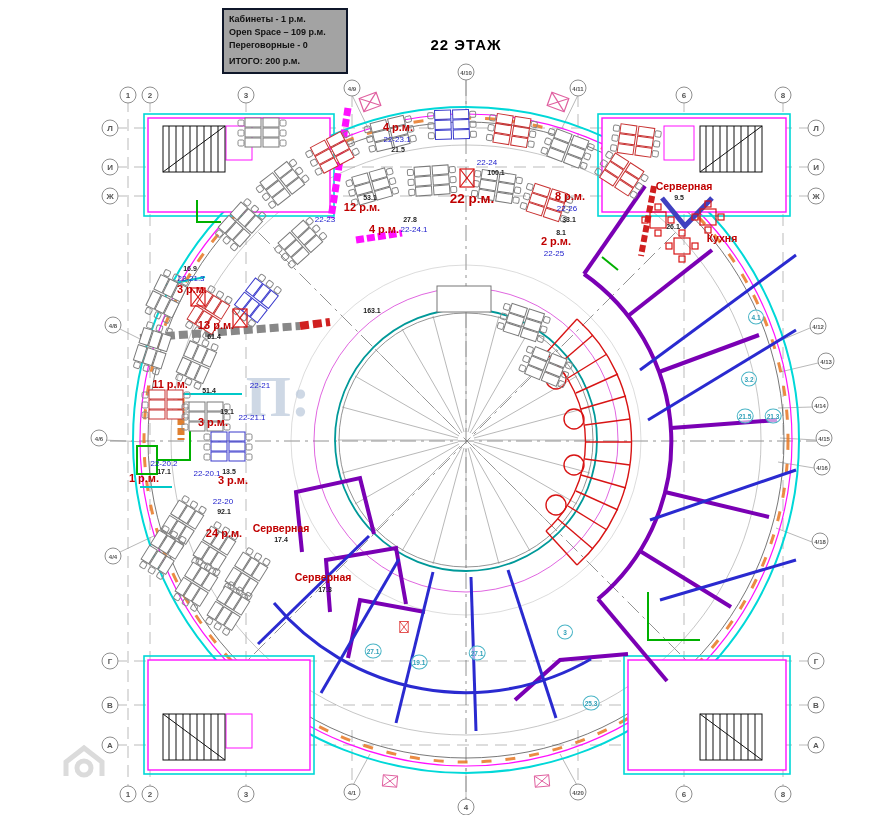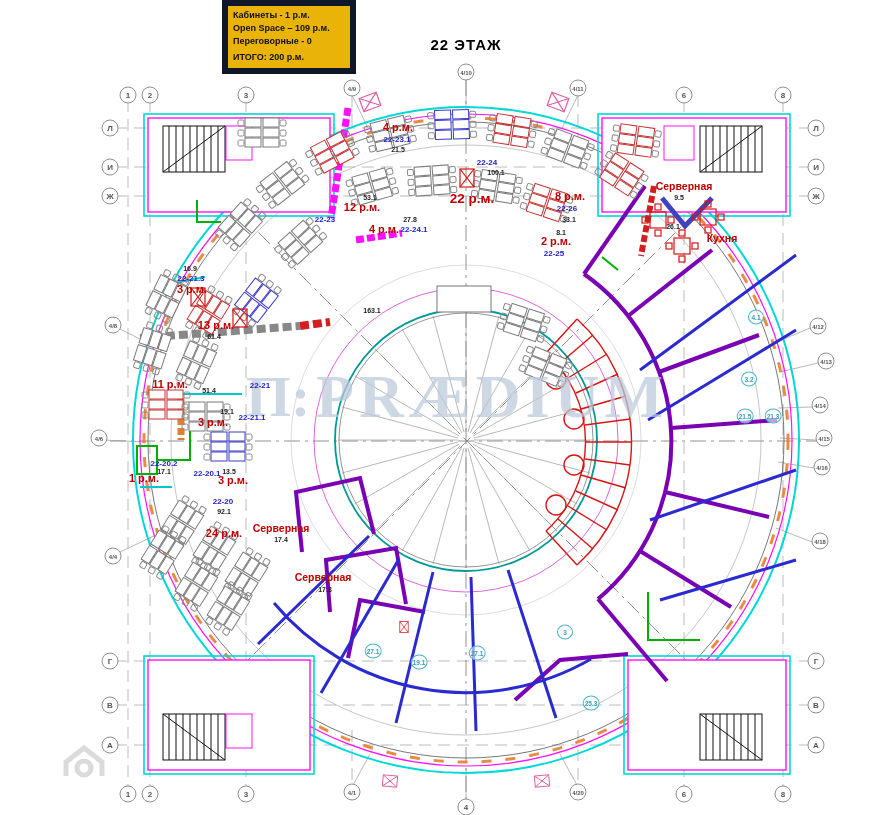--- a/index.html
+++ b/index.html
@@ -2,34 +2,34 @@
 <html><head>
 <meta charset="utf-8">
 <style>
   html,body{margin:0;padding:0;background:#fff;}
   #canvas{position:relative;width:891px;height:815px;background:#fff;overflow:hidden;
           font-family:"Liberation Sans",sans-serif;}
   svg{position:absolute;left:0;top:0;}
   .abs{position:absolute;white-space:nowrap;}
   .ctr{transform:translate(-50%,-50%);}
   
-  .legend{left:222px;top:0;width:112px;border:6px solid #0f172a;background:#eab308;
+  .legend{left:222px;top:8px;width:112px;border:2px solid #0f172a;background:#a3a3a3;
           padding:3px 5px 4px 5px;font-size:9px;font-weight:bold;color:#111;line-height:1.45;}
   .legend .total{margin-top:3px;}
   
   .title{left:466px;top:44px;font-size:15px;font-weight:bold;color:#000000;letter-spacing:1px;}
   
   .ax{width:17px;height:17px;border-radius:50%;border:1.2px solid #8f8f8f;background:#fff;
       color:#555;font-size:8px;font-weight:bold;display:flex;align-items:center;justify-content:center;
       transform:translate(-50%,-50%);box-sizing:border-box;}
   .ax.sm{font-size:6px;}
   
   .rl{color:#c00000;font-weight:bold;font-size:11px;}
   .rl-lg{font-size:13.5px;}
-  .rid{color:#2020cc;font-weight:bold;font-size:8px;}
+  .rid{color:#2020cc;font-weight:normal;font-size:8px;}
   .rar{color:#222;font-weight:bold;font-size:7px;}
   .srv{color:#c00000;font-weight:bold;font-size:10.5px;}
   
   .bub{min-width:16px;height:15px;padding:0 1px;border:1px solid #49b4c6;border-radius:50%;
        color:#2fa0b8;font-size:6.5px;font-weight:bold;display:flex;align-items:center;
        justify-content:center;transform:translate(-50%,-50%);background:rgba(255,255,255,.6);
        box-sizing:border-box;}
   
   .wm-brand{left:492px;top:396px;font-family:"Liberation Serif",serif;font-size:62px;
             color:#bccadc;opacity:.72;letter-spacing:5px;font-weight:bold;}
@@ -366,21 +366,20 @@
 <div class="abs legend">
   <div>Кабинеты - 1 р.м.</div>
   <div>Open Space – 109 р.м.</div>
   <div>Переговорные - 0</div>
   <div class="total">ИТОГО: 200 р.м.</div>
 </div>
 
 <div class="abs title ctr">22 ЭТАЖ</div>
 
 <div class="abs wm-logo ctr">П:</div>
-<div class="abs wm-brand ctr">PRÆDIUM</div>
 
 <div class="abs rl ctr" style="left:398px;top:127px;">4 р.м.</div>
 <div class="abs rid ctr" style="left:397px;top:139px;">22-23.1</div>
 <div class="abs rar ctr" style="left:398px;top:149px;">21.5</div>
 
 <div class="abs rl ctr" style="left:362px;top:207px;">12 р.м.</div>
 <div class="abs rid ctr" style="left:325px;top:219px;">22-23</div>
 <div class="abs rar ctr" style="left:370px;top:197px;">53.1</div>
 
 <div class="abs rl rl-lg ctr" style="left:472px;top:198px;">22 р.м.</div>

